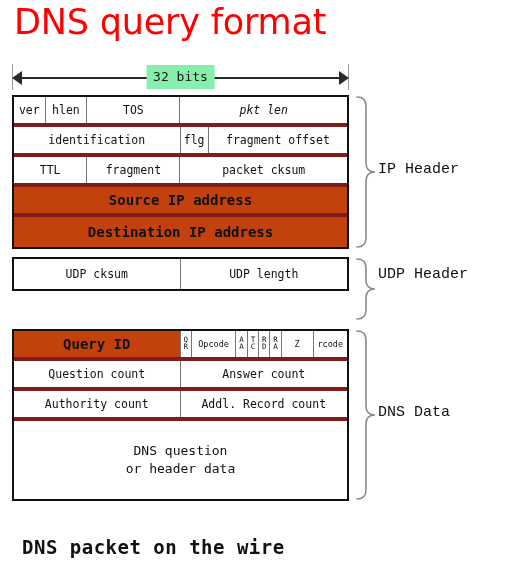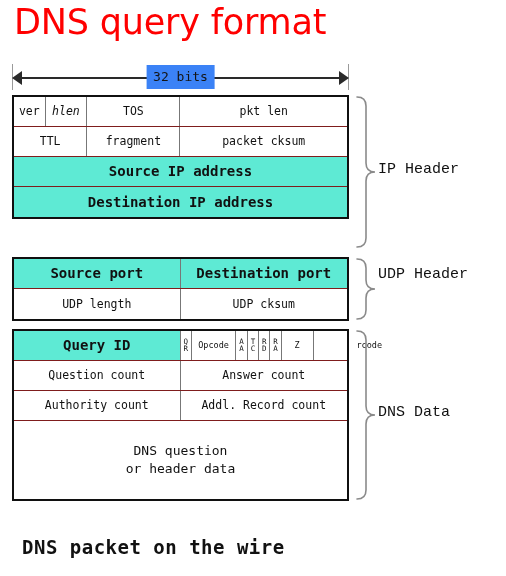--- a/index.html
+++ b/index.html
@@ -74,60 +74,60 @@
   }
   #measure .arrowhead.right {
     right: 0;
     border-left: 10px solid #2a2a2a;
   }
   #measure .mlabel {
     position: absolute;
     top: 1px;
     left: 50%;
     transform: translateX(-50%);
-    background: #3b82f6;
+    background: #86efac;
     padding: 0 7px;
     font-size: 13px;
     color: #141414;
     line-height: 24px;
     white-space: nowrap;
   }
 
   
   .block {
     position: absolute;
     left: 12px;
     width: 337px;
     box-sizing: border-box;
     border: 2px solid #101010;
     background: #ffffff;
   }
   .row {
     display: flex;
     box-sizing: border-box;
-    border-bottom: 1px solid #7f1d1d;
+    border-bottom: 4px solid #7f1d1d;
   }
   .row:last-child { border-bottom: none; }
 
   .cell {
     box-sizing: border-box;
     border-right: 1px solid #777777;
     display: flex;
     align-items: center;
     justify-content: center;
     font-size: 11.5px;
     color: #111111;
     line-height: 1.05;
     text-align: center;
     overflow: hidden;
     white-space: nowrap;
   }
   .cell:last-child { border-right: none; }
 
-  .cell.yellow { background: #5eead4; }
+  .cell.yellow { background: #c2410c; }
   .cell.bold { font-weight: bold; font-size: 14px; }
   .cell.tiny { font-size: 8.5px; }
 
   
   .vstack {
     display: flex;
     flex-direction: column;
     align-items: center;
     justify-content: center;
     line-height: 0.92;
@@ -182,44 +182,45 @@
     <div class="line"></div>
     <div class="arrowhead left"></div>
     <div class="arrowhead right"></div>
     <div class="mlabel">32 bits</div>
   </div>
 
   <div id="blocks-host">
       <div class="block" style="top: 33px;">
         <div class="row" style="height: 30px;">
           <div class="cell" style="width: 9.5%; flex: 0 0 9.5%;">ver</div>
-          <div class="cell" style="width: 12.5%; flex: 0 0 12.5%; font-style: italic;">hlen</div>
+          <div class="cell" style="width: 12.5%; flex: 0 0 12.5%;">hlen</div>
           <div class="cell" style="width: 28%; flex: 0 0 28%;">TOS</div>
-          <div class="cell" style="width: 50%; flex: 0 0 50%;">pkt len</div>
+          <div class="cell" style="width: 50%; flex: 0 0 50%; font-style: italic;">pkt len</div>
+        </div>
+        <div class="row" style="height: 30px;">
+          <div class="cell" style="width: 50%; flex: 0 0 50%;">identification</div>
+          <div class="cell" style="width: 8.5%; flex: 0 0 8.5%;">flg</div>
+          <div class="cell" style="width: 41.5%; flex: 0 0 41.5%;">fragment offset</div>
         </div>
         <div class="row" style="height: 30px;">
           <div class="cell" style="width: 22%; flex: 0 0 22%;">TTL</div>
           <div class="cell" style="width: 28%; flex: 0 0 28%;">fragment</div>
           <div class="cell" style="width: 50%; flex: 0 0 50%;">packet cksum</div>
         </div>
         <div class="row" style="height: 30px;">
           <div class="cell yellow bold" style="width: 100%; flex: 0 0 100%;">Source IP address</div>
         </div>
         <div class="row" style="height: 30px;">
           <div class="cell yellow bold" style="width: 100%; flex: 0 0 100%;">Destination IP address</div>
         </div>
       </div>
       <div class="block" style="top: 195px;">
         <div class="row" style="height: 30px;">
-          <div class="cell yellow bold" style="width: 50%; flex: 0 0 50%;">Source port</div>
-          <div class="cell yellow bold" style="width: 50%; flex: 0 0 50%;">Destination port</div>
-        </div>
-        <div class="row" style="height: 30px;">
+          <div class="cell" style="width: 50%; flex: 0 0 50%;">UDP cksum</div>
           <div class="cell" style="width: 50%; flex: 0 0 50%;">UDP length</div>
-          <div class="cell" style="width: 50%; flex: 0 0 50%;">UDP cksum</div>
         </div>
       </div>
       <div class="block" style="top: 267px;">
         <div class="row" style="height: 30px;">
           <div class="cell yellow bold" style="width: 50%; flex: 0 0 50%;">Query ID</div>
           <div class="cell" style="width: 3.4%; flex: 0 0 3.4%;">
             <div class="vstack">
               <span>Q</span>
               <span>R</span>
             </div>
@@ -243,21 +244,21 @@
               <span>D</span>
             </div>
           </div>
           <div class="cell" style="width: 3.4%; flex: 0 0 3.4%;">
             <div class="vstack">
               <span>R</span>
               <span>A</span>
             </div>
           </div>
           <div class="cell tiny" style="width: 9.6%; flex: 0 0 9.6%;">Z</div>
-          <div class="cell tiny" style="width: 10%; flex: 0 0 10%; margin-left: 39px;">rcode</div>
+          <div class="cell tiny" style="width: 10%; flex: 0 0 10%;">rcode</div>
         </div>
         <div class="row" style="height: 30px;">
           <div class="cell" style="width: 50%; flex: 0 0 50%;">Question count</div>
           <div class="cell" style="width: 50%; flex: 0 0 50%;">Answer count</div>
         </div>
         <div class="row" style="height: 30px;">
           <div class="cell" style="width: 50%; flex: 0 0 50%;">Authority count</div>
           <div class="cell" style="width: 50%; flex: 0 0 50%;">Addl. Record count</div>
         </div>
         <div class="row" style="height: 78px;">

